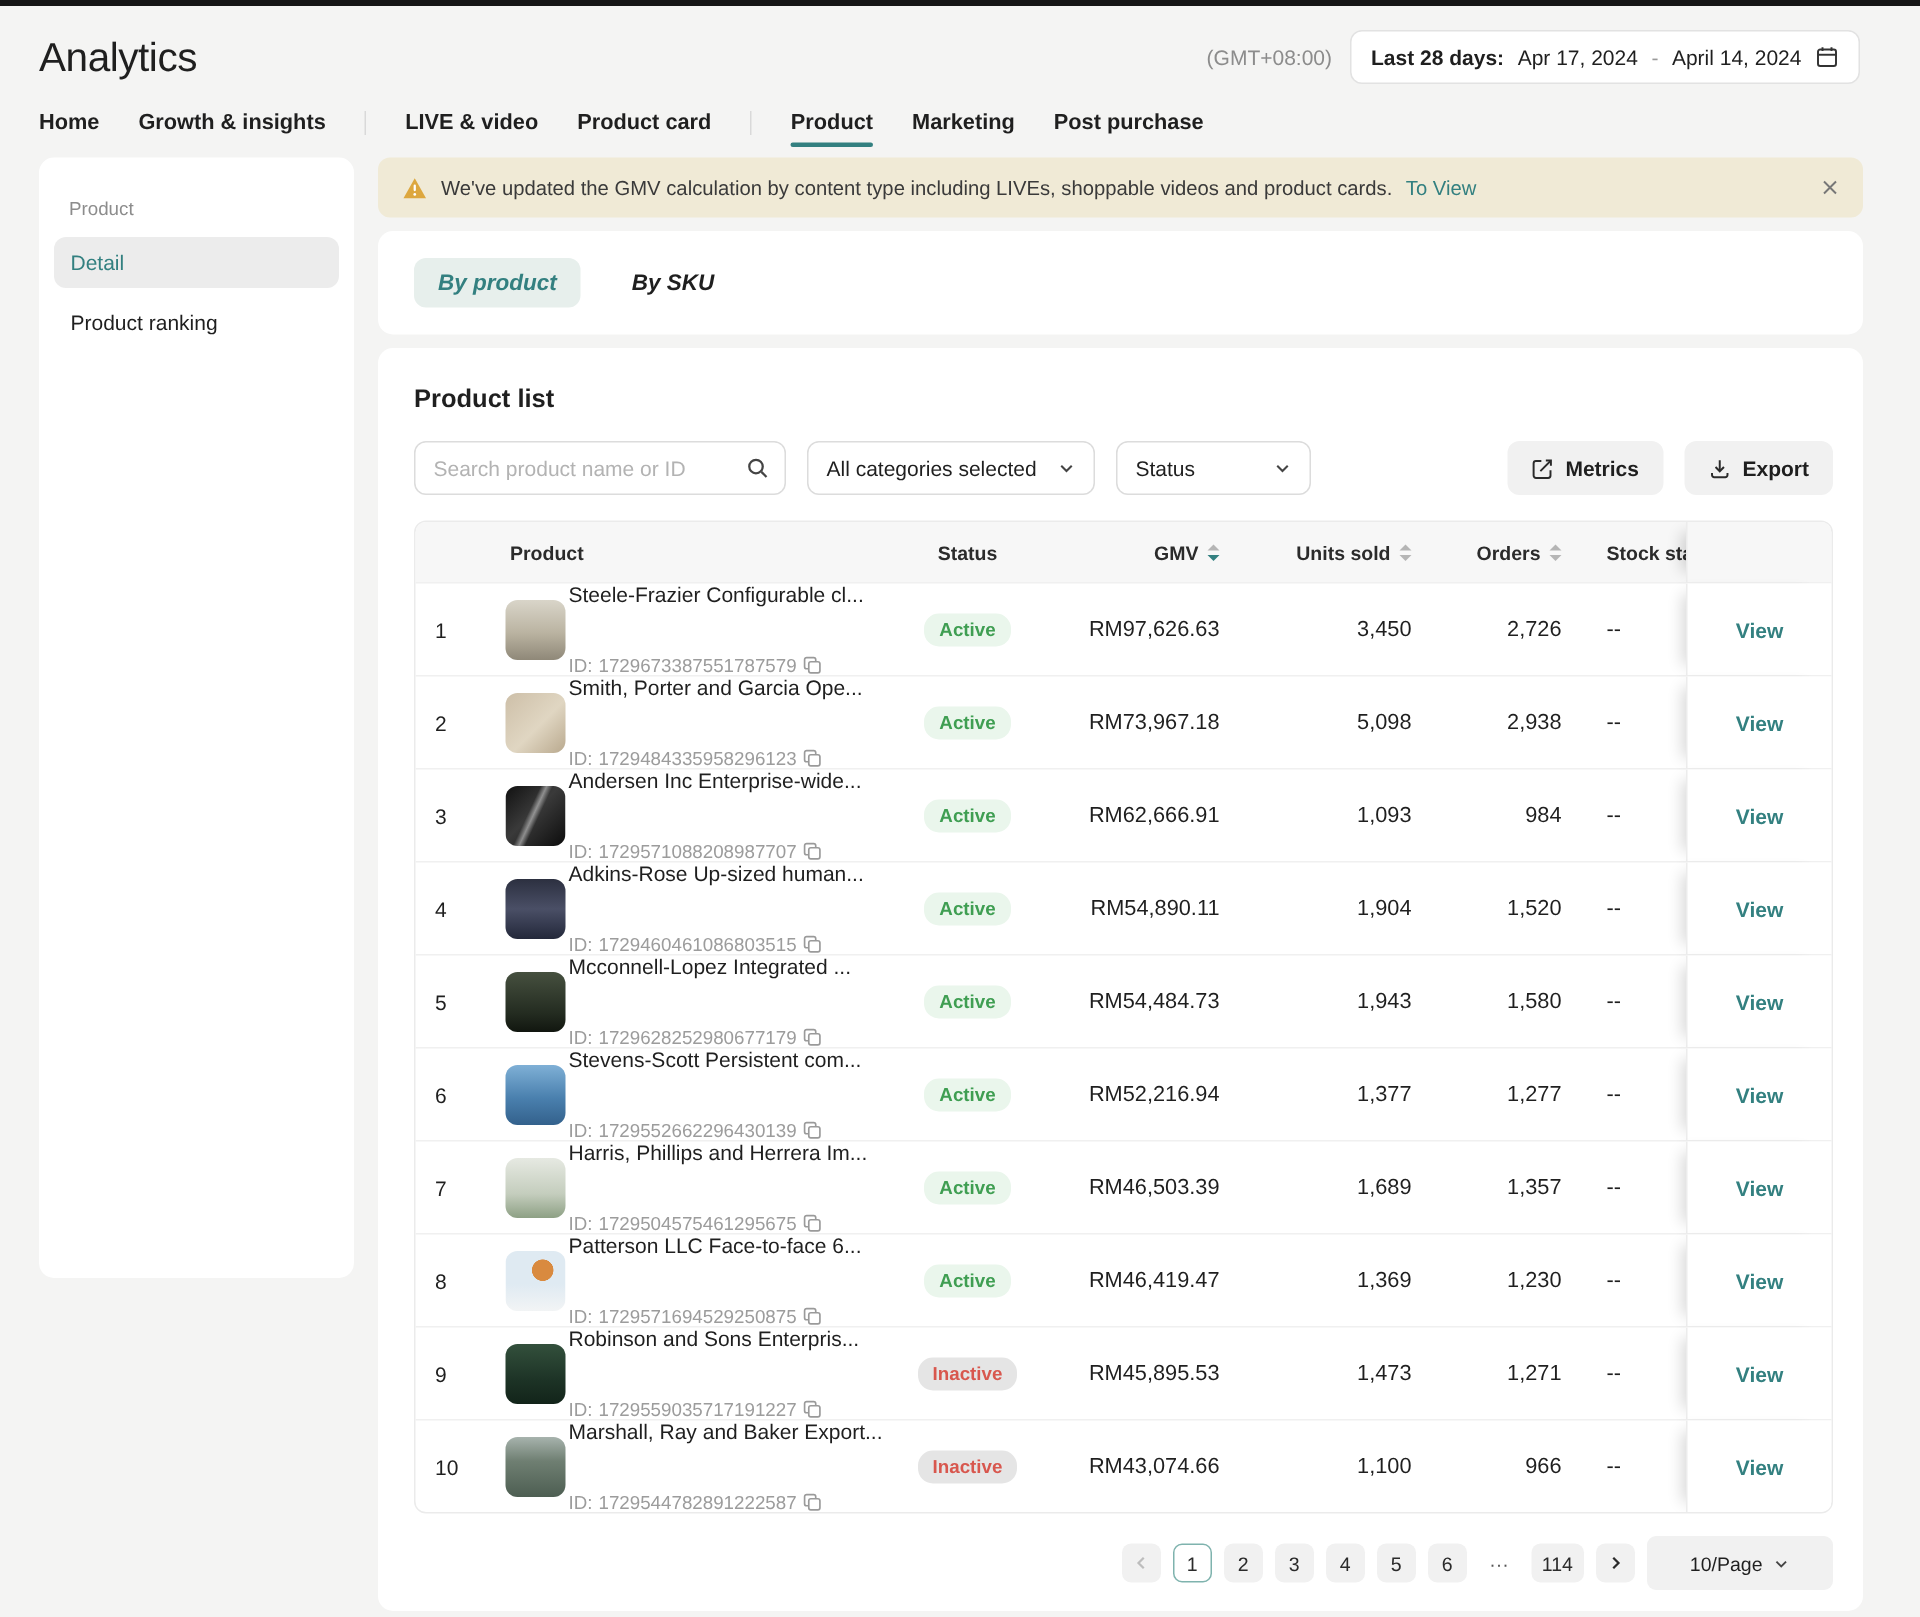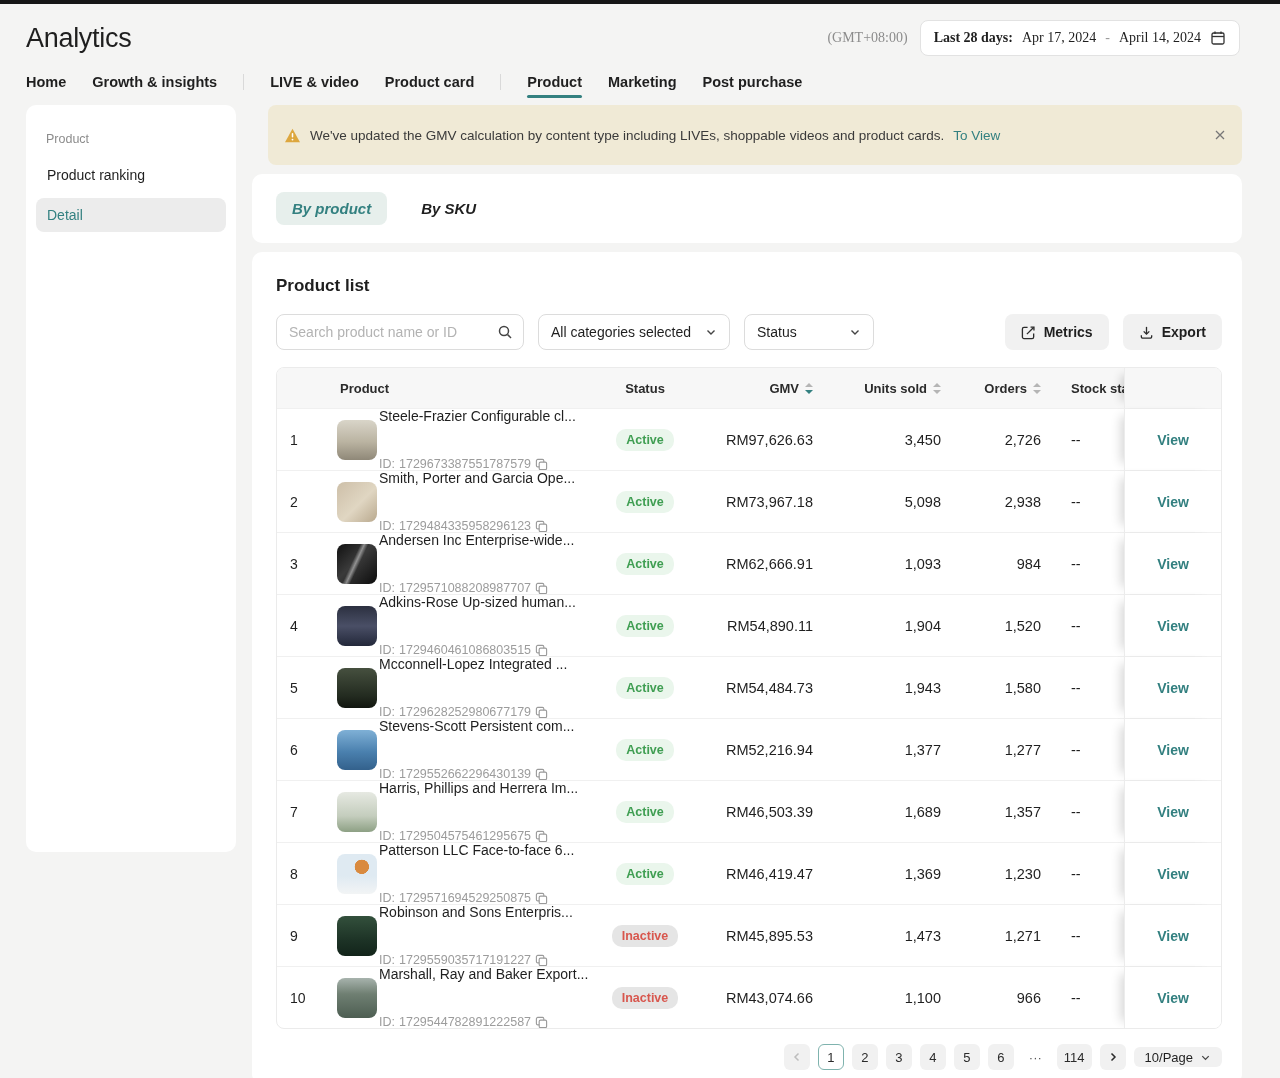--- a/index.html
+++ b/index.html
@@ -7,21 +7,21 @@
   body {
     font-family:"Liberation Sans", sans-serif;
     background:#f4f4f3;
     color:#1f1f1f;
   }
   .topbar { height:4px; background:#161616; }
 
   
   .app-header { display:flex; align-items:center; padding:16px 40px 10px 26px; }
   .app-title { font-size:27px; font-weight:400; letter-spacing:-0.3px; }
-  .header-right { margin-left:auto; display:flex; align-items:center; gap:12px;font-family:Liberation Serif, serif; }
+  .header-right { margin-left:auto; display:flex; align-items:center; gap:12px; }
   .gmt { color:#8c8c8c; font-size:14px; }
   .date-box { display:flex; align-items:center; gap:9px; background:#fff; border:1px solid #e2e2e2;
     border-radius:8px; height:36px; padding:0 13px; font-size:14px; }
   .date-box .lbl { font-weight:600; }
   .date-box .sep { color:#9a9a9a; }
 
   
   .nav { display:flex; align-items:center; gap:26px; padding-left:26px; height:32px; }
   .nav-item { font-size:14.5px; font-weight:600; color:#1f1f1f; cursor:pointer; position:relative; }
   .nav-item.active::after { content:""; position:absolute; left:0; right:0; bottom:-8px; height:3px;
@@ -31,22 +31,22 @@
   
   .layout { display:flex; gap:16px; padding:7px 40px 0 26px; }
   .sidebar { width:210px; height:747px; background:#fff; border-radius:10px; flex-shrink:0; padding-top:27px; }
   .side-section { font-size:12.5px; color:#8c8c8c; padding:0 0 12px 20px; }
   .side-item { margin:0 10px 6px; padding:9px 11px; font-size:14px; border-radius:8px; cursor:pointer; }
   .side-item.active { background:#ececec; color:#338080; }
 
   .main { flex:1; display:flex; flex-direction:column; gap:9px; }
 
   
-  .banner { height:60px; background:#f0ead6; border-radius:8px; display:flex; align-items:center;
-    padding:0 16px; font-size:13.5px; color:#3a3a3a; gap:9px;margin-left:16px; }
+  .banner { height:40px; background:#f0ead6; border-radius:8px; display:flex; align-items:center;
+    padding:0 16px; font-size:13.5px; color:#3a3a3a; gap:9px; }
   .banner-link { color:#338080; cursor:pointer; }
   .banner-close { margin-left:auto; cursor:pointer; display:flex; align-items:center; }
 
   
   .tab-card { background:#fff; border-radius:10px; height:69px; display:flex; align-items:center;
     gap:34px; padding:0 24px; }
   .pill-tab { font-size:15px; font-weight:600; cursor:pointer;font-style:italic; }
   .pill-tab.active { background:#e7efec; color:#338080; padding:8px 16px; border-radius:8px; }
 
   
@@ -73,21 +73,21 @@
   .thead { background:#f7f7f7; height:40px; font-size:13px; font-weight:600; color:#2b2b2b; }
   .thead > div { display:flex; align-items:center; }
   .trow { height:62px; border-top:1px solid #f0f0f0; font-size:14.5px; }
   .trow > div { display:flex; align-items:center; }
   .c-idx { padding-left:13px; font-size:14px; }
   .c-prod { padding-left:16px; gap:2px; overflow:hidden; }
   .h-prod { padding-left:19px; }
   .thumb { width:40px; height:40px; border-radius:8px; flex-shrink:0; }
   .pinfo { min-width:0; }
   .pname { font-size:14px; color:#1f1f1f; margin-bottom:4px; white-space:nowrap; cursor:pointer; }
-  .pid { font-size:12.5px; color:#9c9c9c; display:flex; align-items:center; gap:4px; white-space:nowrap;margin-top:33px; }
+  .pid { font-size:12.5px; color:#9c9c9c; display:flex; gap:4px; white-space:nowrap;margin-top:33px; }
   .c-status, .h-status { justify-content:center; }
   .badge { font-size:12.5px; font-weight:600; padding:4px 10px; border-radius:10px; }
   .badge.active { color:#3f9e52; background:#eaf6ec; }
   .badge.inactive { color:#d8574e; background:#e5e5e5; }
   .c-num, .h-num { justify-content:flex-end; }
   .c-stock, .h-stock { padding-left:30px; }
   .h-stock { overflow:hidden; white-space:nowrap; }
   .c-view, .h-view { justify-content:center; border-left:1px solid #ececec;
     box-shadow:-10px 0 10px -7px rgba(0,0,0,0.16); background:#fff; }
   .h-view { background:#f7f7f7; }
@@ -112,22 +112,22 @@
   .t9 { background:linear-gradient(180deg,#33503c,#1d3326 60%,#12241a); }
   .t10 { background:linear-gradient(180deg,#a7b3ad 0%,#6f7f72 40%,#4d5e52 100%); }
 
   
   .pagination { display:flex; justify-content:flex-end; align-items:center; gap:8px; padding:15px 0 14px; }
   .pg { min-width:26px; height:26px; padding:0 7px; border-radius:6px; background:#f1f1f1; font-size:13px;
     display:flex; align-items:center; justify-content:center; cursor:pointer; color:#2b2b2b; }
   .pg.current { background:#fff; border:1px solid #7fb3ae; }
   .pg.nav-btn.disabled { color:#bdbdbd; cursor:default; }
   .pg.dots { background:transparent; color:#555; }
-  .page-size { height:20px; background:#f1f1f1; border-radius:6px; display:flex; align-items:center;
-    gap:7px; padding:0 11px; font-size:13px; cursor:pointer; }
+  .page-size { height:36px; background:#f1f1f1; border-radius:6px; display:flex; align-items:center;
+    gap:7px; padding:0 29px; font-size:13px; cursor:pointer; }
 </style>
 </head>
 <body>
 
 <div class="topbar"></div>
 
 <div class="app-header">
   <div class="app-title">Analytics</div>
   <div class="header-right">
     <span class="gmt">(GMT+08:00)</span>
@@ -157,22 +157,22 @@
   <div class="nav-divider"></div>
   <div class="nav-item active">Product</div>
   <div class="nav-item">Marketing</div>
   <div class="nav-item">Post purchase</div>
 </div>
 
 <div class="layout">
 
   <div class="sidebar">
     <div class="side-section">Product</div>
+    <div class="side-item active">Detail</div>
     <div class="side-item">Product ranking</div>
-    <div class="side-item active">Detail</div>
   </div>
 
   <div class="main">
 
     <div class="banner">
       <span style="display:flex;">
         <svg width="17" height="15" viewBox="0 0 20 18">
             <path d="M10 1 L19 17 H1 Z" fill="#dda73e"></path>
           <rect x="9.1" y="6" width="1.8" height="5.3" rx="0.9" fill="#fff"></rect>
             <circle cx="10" cy="13.9" r="1.1" fill="#fff"></circle>

